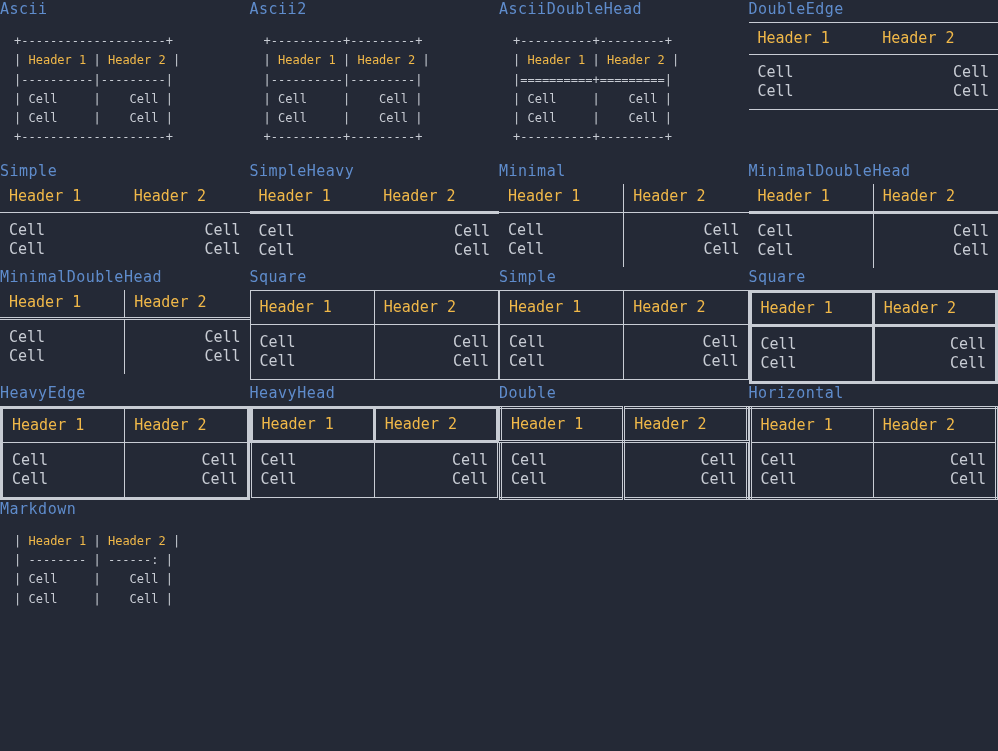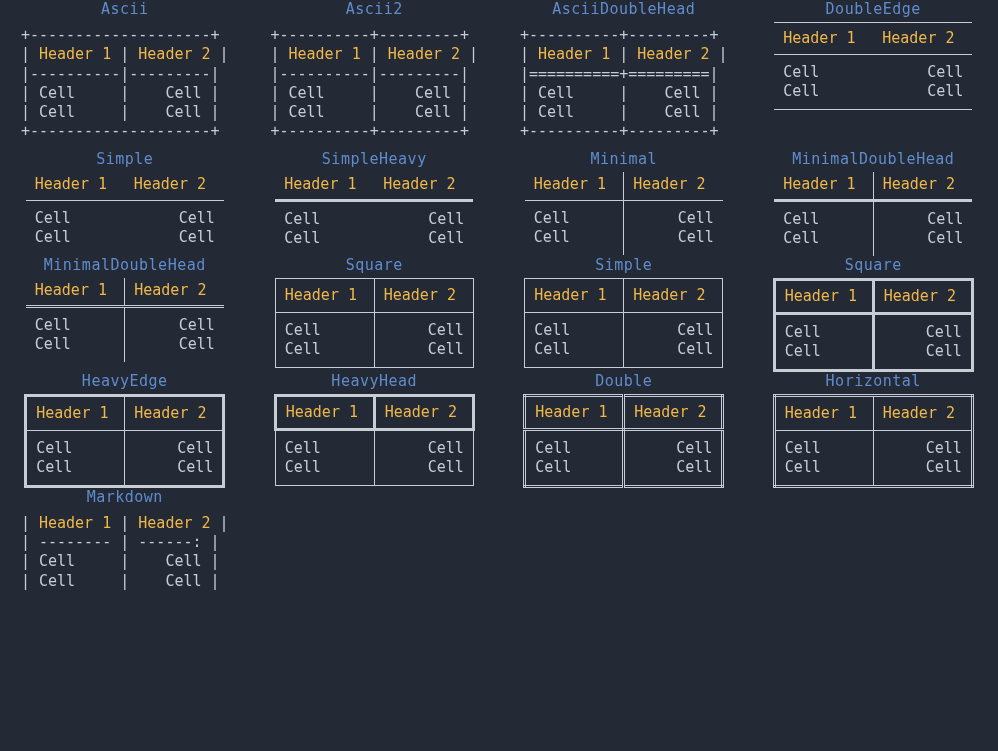--- a/index.html
+++ b/index.html
@@ -11,21 +11,21 @@
     font-family: "DejaVu Sans Mono", "Liberation Mono", monospace;
     overflow: hidden;
   }
   #grid {
     display: grid;
     grid-template-columns: repeat(4, 249.5px);
     grid-auto-rows: auto;
     align-items: start;
     justify-items: center;
   }
-  .cellwrap { width: 249.5px; display:flex; flex-direction:column; align-items:center; }
+  .cellwrap { width: 249.5px; display:flex; flex-direction:column; }
   .title {
     color: #5f8ccc;
     font-size: 15px;
     letter-spacing: 0.5px;
     line-height: 18px;
     font-family: "DejaVu Sans Mono","Liberation Mono",monospace;
     white-space: nowrap;
   }
   
   table.tbl {
@@ -50,23 +50,23 @@
     text-align: left;
   }
   table.tbl td.c2 { text-align: right; }
   table.tbl tbody tr:first-child td { padding-top: 8px; }
   table.tbl tbody tr:last-child  td { padding-bottom: 8px; }
   .c1 { width: 99px; }
   .c2 { width: 99px; }
 
   
   pre.ascii {
-    margin: 8px;
+    margin: 14px;
     font-family: "DejaVu Sans Mono","Liberation Mono",monospace;
-    font-size: 15px;
+    font-size: 12px;
     line-height: 19.3px;
     color: #c8ccd4;
     white-space: pre;
     letter-spacing: 0px;
   }
   pre.ascii .hd { color: #f0b849; }
   pre.ascii .bd { color: #c8ccd4; }
   pre.ascii .ln { color: #c8ccd4; }
 
   

